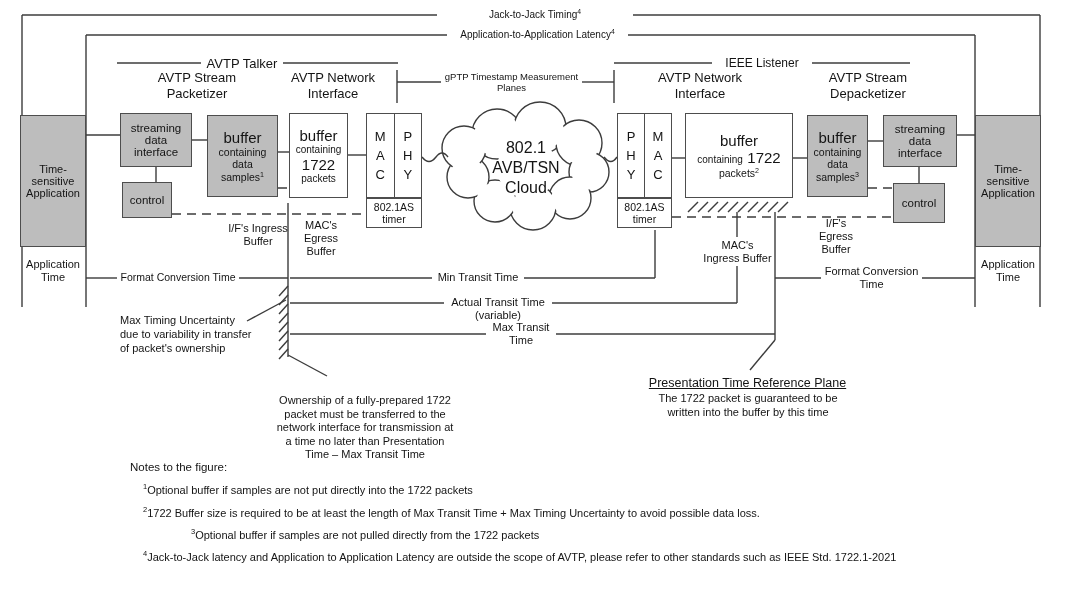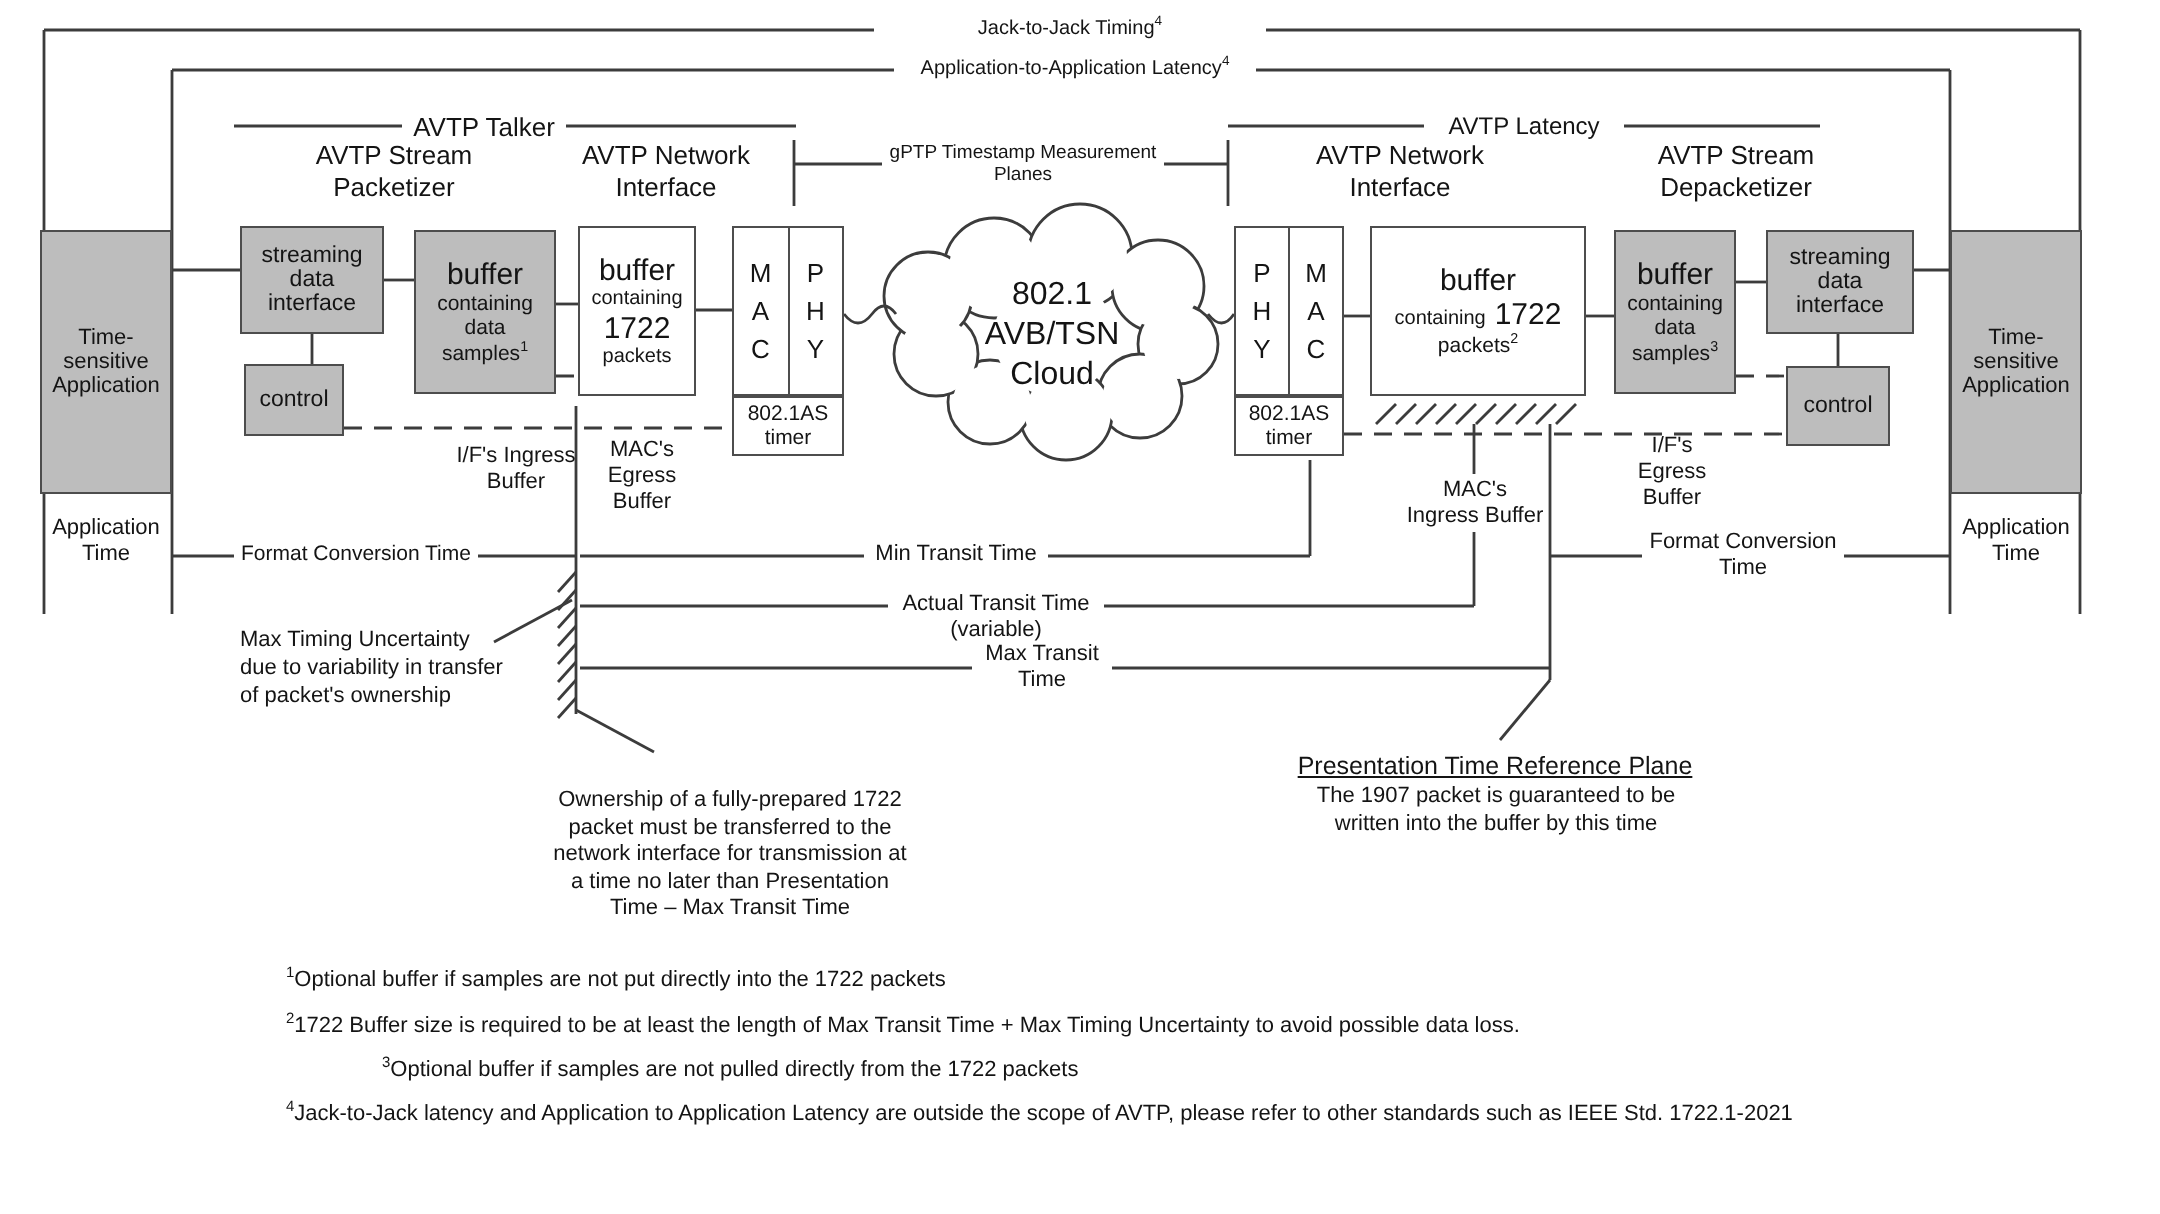--- a/index.html
+++ b/index.html
@@ -224,21 +224,21 @@
       <line class="ln" x1="775" y1="278" x2="821" y2="278"></line>
         <line class="ln" x1="922" y1="278" x2="975" y2="278"></line>
       <line class="ln" x1="247" y1="321" x2="286" y2="300"></line>
     </g>
   </svg>
 
   <div class="lbl" id="jack-lbl"><span>Jack-to-Jack Timing</span><sup>4</sup></div>
   <div class="lbl" id="app-lbl"><span>Application-to-Application Latency</span><sup>4</sup></div>
 
   <div class="lbl" id="talker-bracket-lbl">AVTP Talker</div>
-  <div class="lbl" id="listener-bracket-lbl">AVTP Latency</div>
+  <div class="lbl" id="listener-bracket-lbl">IEEE Listener</div>
   <div class="lbl" id="pack-hdr">AVTP Stream
 Packetizer</div>
   <div class="lbl" id="ni-hdr-l">AVTP Network
 Interface</div>
   <div class="lbl" id="ni-hdr-r">AVTP Network
 Interface</div>
   <div class="lbl" id="depack-hdr">AVTP Stream
 Depacketizer</div>
   <div class="lbl" id="gptp-lbl">gPTP Timestamp Measurement
 Planes</div>
@@ -333,21 +333,22 @@
   <div class="lbl" id="mtu-lbl">Max Timing Uncertainty
 due to variability in transfer
 of packet's ownership</div>
 
   <div class="lbl" id="ingress-body">Ownership of a fully-prepared 1722
 packet must be transferred to the
 network interface for transmission at
 a time no later than Presentation
 Time – Max Transit Time</div>
   <div class="lbl" id="pres-head">Presentation Time Reference Plane</div>
-  <div class="lbl" id="pres-body">The 1907 packet is guaranteed to be
+  <div class="lbl" id="pres-body">The 1722 packet is guaranteed to be
 written into the buffer by this time</div>
 
+  <div class="lbl" id="notes-title">Notes to the figure:</div>
   <div class="note" id="note-1"><sup>1</sup><span>Optional buffer if samples are not put directly into the 1722 packets</span></div>
   <div class="note" id="note-2"><sup>2</sup><span>1722 Buffer size is required to be at least the length of Max Transit Time + Max Timing Uncertainty to avoid possible data loss.</span></div>
   <div class="note" id="note-3"><sup>3</sup><span>Optional buffer if samples are not pulled directly from the 1722 packets</span></div>
   <div class="note" id="note-4"><sup>4</sup><span>Jack-to-Jack latency and Application to Application Latency are outside the scope of AVTP, please refer to other standards such as IEEE Std. 1722.1-2021</span></div>
 
 </div>
 
 </body></html>

